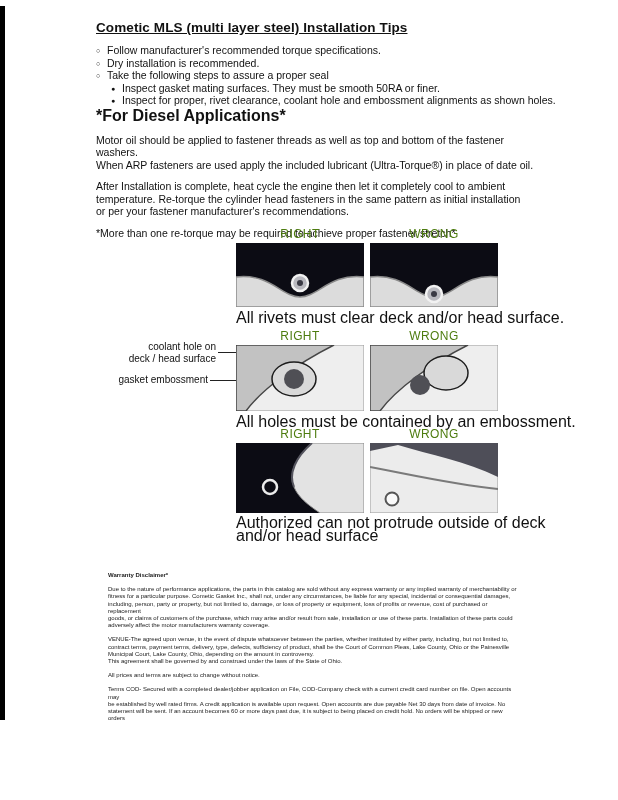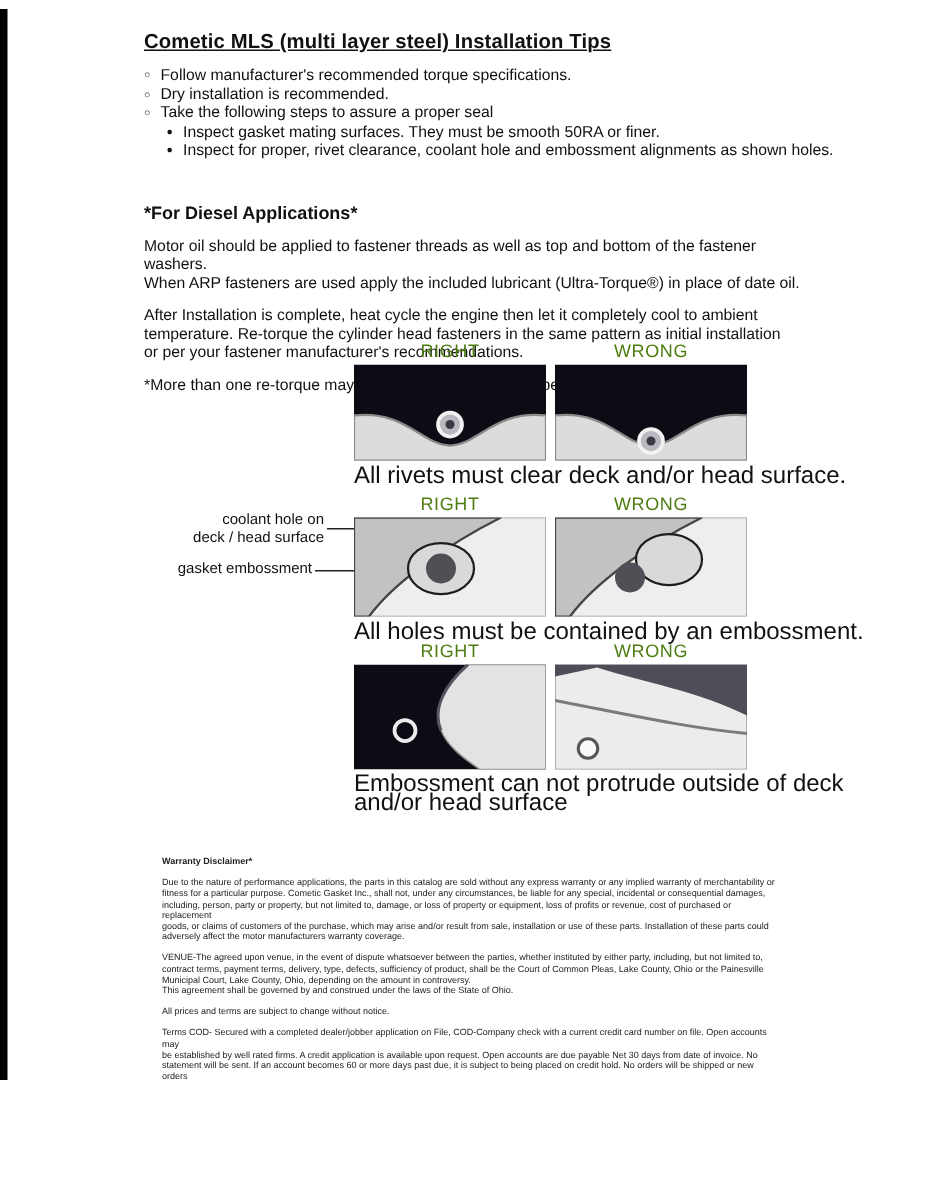--- a/index.html
+++ b/index.html
@@ -29,21 +29,21 @@
     font-weight: bold;
     text-decoration: underline;
     margin-bottom: 9px;
     letter-spacing: 0.1px;
   }
   .bullet-list { font-size: 10.5px; line-height: 12.5px; }
   .bullet { position: relative; padding-left: 11px; }
   .bullet::before { content: "○"; position: absolute; left: 0; top: 1px; font-size: 7px; }
   .sub-bullet { position: relative; margin-left: 15px; padding-left: 11px; white-space: nowrap; }
   .sub-bullet::before { content: "●"; position: absolute; left: 0; top: 1px; font-size: 7px; }
-  .diesel-heading { margin-top: 28px; font-size: 12px; font-weight: bold; }
+  .diesel-heading { margin-top: 0; font-size: 16px; font-weight: bold; }
   .para { margin-top: 9px; font-size: 10.5px; line-height: 12.6px; }
   .pre { white-space: pre-line; }
   .rw-label {
     position: absolute;
     width: 128px;
     text-align: center;
     font-size: 12px;
     color: #4d7c0f;
     letter-spacing: 0.4px;
   }
@@ -163,21 +163,21 @@
     </svg>
   </div>
   <div class="panel" style="left:370px; top:443px; height:70px;">
     <svg viewBox="0 0 128 70">
       <rect x="0" y="0" width="128" height="70" fill="#ececec" stroke="#999" stroke-width="1"></rect>
       <path d="M0,0 L128,0 L128,34 C96,18 60,12 28,2 L0,8 Z" fill="#4e4e58"></path>
       <path d="M0,24 C42,32 86,42 128,46" fill="none" stroke="#7a7a7a" stroke-width="2"></path>
       <circle cx="22" cy="56" r="6.5" fill="#fafafa" stroke="#555" stroke-width="2"></circle>
     </svg>
   </div>
-  <div class="caption pre" style="top:517px;">Embossment can not protrude outside of deck
+  <div class="caption pre" style="top:517px;">Authorized can not protrude outside of deck
 and/or head surface</div>
 
   <div class="warranty">
     <div class="warranty-heading">Warranty Disclaimer*</div>
     <p class="pre">Due to the nature of performance applications, the parts in this catalog are sold without any express warranty or any implied warranty of merchantability or
 fitness for a particular purpose.  Cometic Gasket Inc., shall not, under any circumstances, be liable for any special, incidental or consequential damages,
 including, person, party or property, but not limited to, damage, or loss of property or equipment, loss of profits or revenue, cost of purchased or replacement
 goods, or claims of customers of the purchase, which may arise and/or result from sale, installation or use of these parts.  Installation of these parts could
 adversely affect the motor manufacturers warranty coverage.</p>
     <p class="pre">VENUE-The agreed upon venue, in the event of dispute whatsoever between the parties, whether instituted by either party, including, but not limited to,

